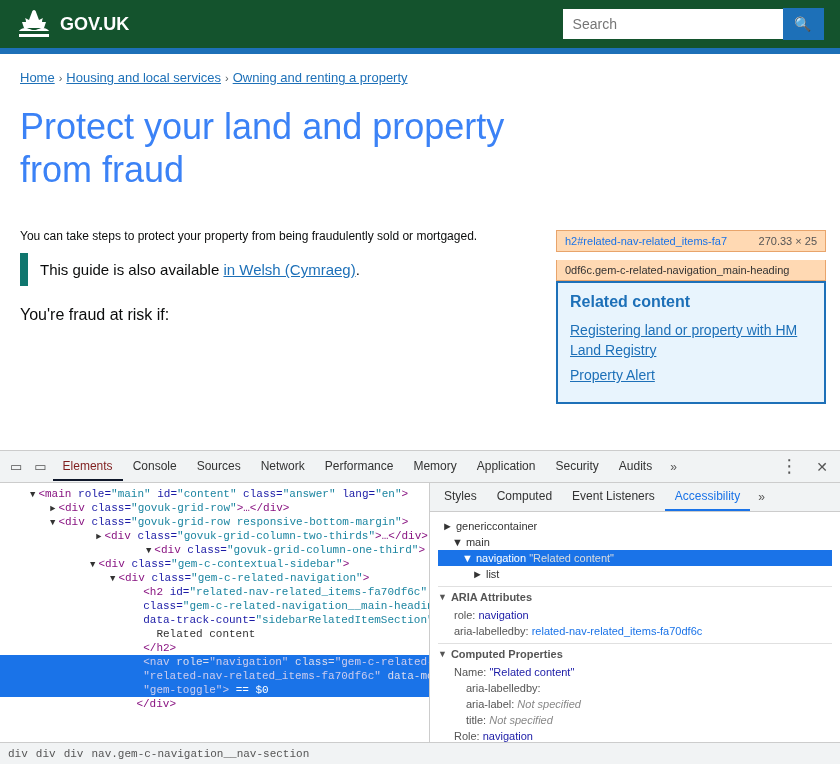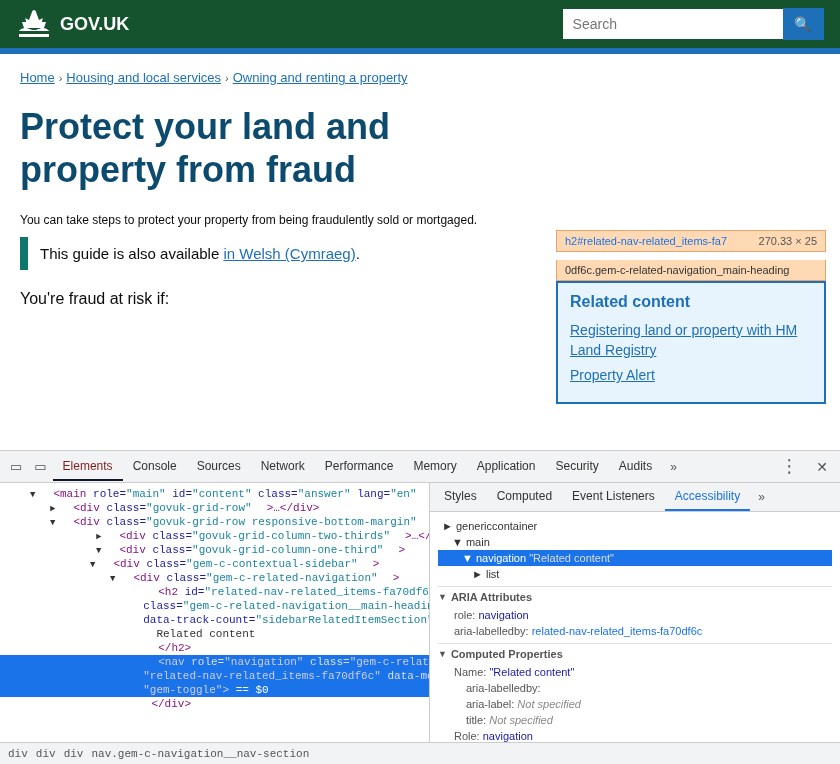--- a/index.html
+++ b/index.html
@@ -77,24 +77,24 @@
       color: #505a5f;
     }
     .breadcrumb-chevron {
       font-size: 11px;
       color: #505a5f;
     }
 
     
     h1.page-title {
       font-size: 36px;
-      font-weight: 700;
+      font-weight: 400;
       line-height: 1.2;
-      margin-bottom: 20px;
-      color: #0c4a6e;
+      margin-bottom: 36px;
+      color: #3b82f6;
     }
 
     .intro-text {
       font-size: 12px;
       color: #0b0c0c;
       margin-bottom: 8px;
       line-height: 1.5;
     }
 
     
@@ -238,28 +238,28 @@
     }
     .dom-panel .dom-line {
       padding: 1px 4px 1px 20px;
       white-space: nowrap;
       color: #333;
     }
     .dom-panel .dom-line.highlighted {
       background: #1a73e8;
       color: #fff;
     }
-    .dom-panel .dom-line .tag { color: #881280; margin-left: 15px; }
+    .dom-panel .dom-line .tag { color: #881280; }
     .dom-panel .dom-line.highlighted .tag { color: #fff; }
     .dom-panel .dom-line .attr { color: #1a1aa6; }
     .dom-panel .dom-line .val { color: #1c85a1; }
     .dom-panel .dom-line .text { color: #333; }
     .dom-panel .indent1 { padding-left: 30px; }
     .dom-panel .indent2 { padding-left: 50px; }
-    .dom-panel .indent3 { padding-left: 96px; }
+    .dom-panel .indent3 { padding-left: 96px; text-align: right; }
     .dom-panel .indent4 { padding-left: 90px; }
     .dom-panel .indent5 { padding-left: 110px; }
     .dom-panel .indent6 { padding-left: 130px; }
     .dom-panel .triangle { font-size: 9px; margin-right: 3px; }
 
     
     .right-panel {
       flex: 1;
       overflow: auto;
       background: #fff;

